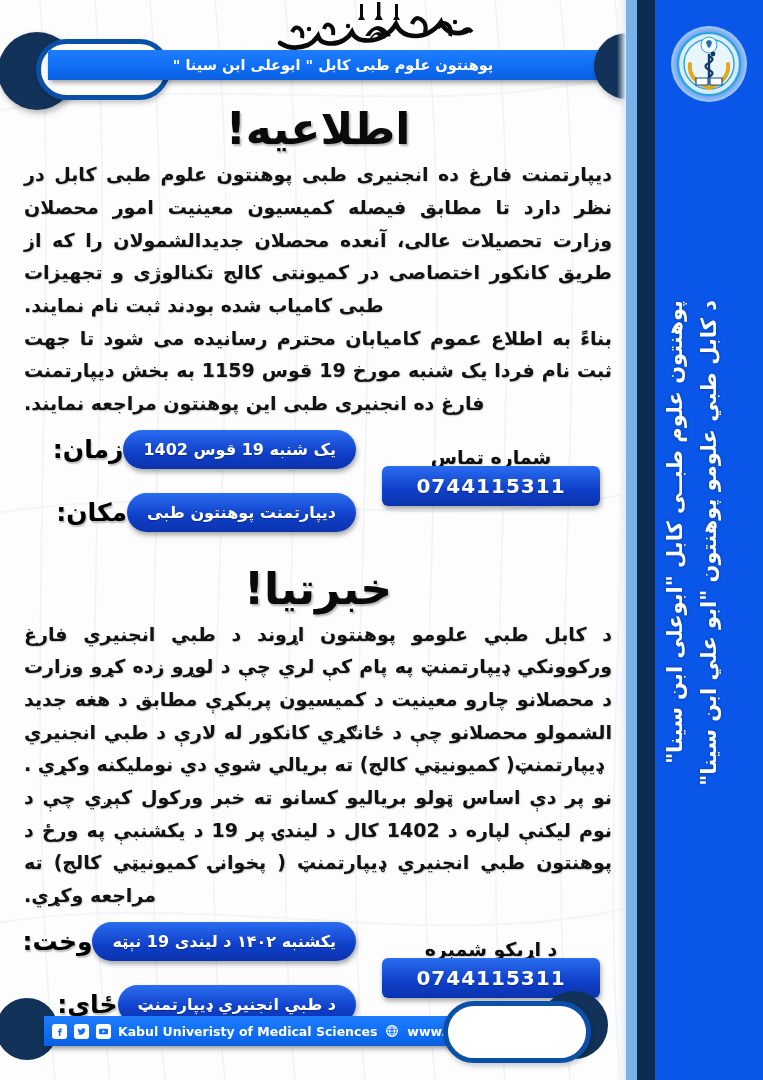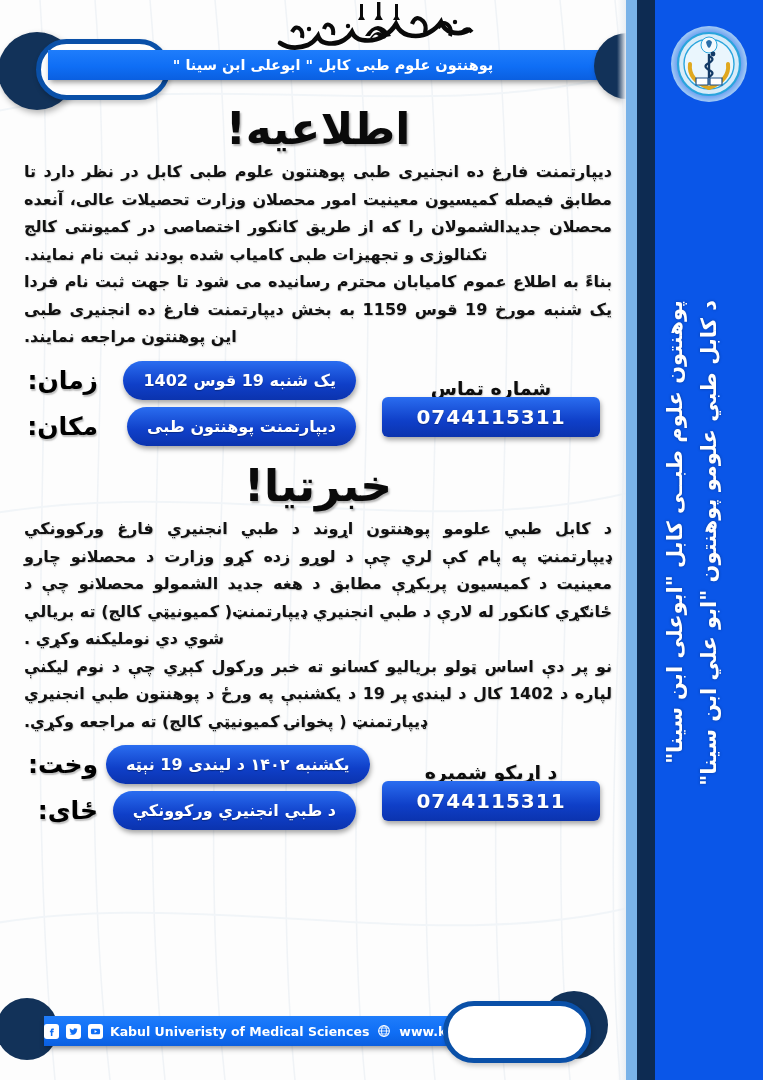--- a/index.html
+++ b/index.html
@@ -149,44 +149,44 @@
     line-height:1.05;
     margin:0 0 6px 0;
     text-shadow:1.5px 2px 2px rgba(120,120,120,.55);
     letter-spacing:-1px;
   }
   .headline-2{
     margin-top:10px;
   }
 
   .body-text{
-    font-size:16px;
+    font-size:19px;
     line-height:1.72;
     color:#121212;
     text-align:justify;
     text-align-last:left;
     margin:0;
     padding:0 6px;
     font-weight:600;
     text-shadow:.7px 1px 1.3px rgba(150,150,150,.5);
   }
   .body-text p{margin:0;}
 
   
   .info-block{
     margin-top:10px;
     padding-left:8px;
   }
   .info-row{
     display:flex;
     flex-direction:row-reverse;
-    justify-content:space-between;
+    justify-content:flex-end;
     align-items:center;
-    gap:8px;
-    margin-bottom:7px;
+    gap:0;
+    margin-bottom:24px;
   }
   .info-label{
     font-size:25px;
     font-weight:900;
     color:#000;
     text-shadow:1px 1.5px 1.5px rgba(140,140,140,.55);
     min-width:72px;
     text-align:right;
   }
   .badge{
@@ -233,21 +233,21 @@
     z-index:6;
   }
   .ft-bar{
     position:absolute;
     bottom:34px;left:44px;
     width:510px;height:30px;
     background:linear-gradient(to bottom,#1f7dfb,#0f6ef5 55%,#0a5fe0);
     box-shadow:0 4px 6px -2px rgba(0,0,0,.45);
     display:flex;align-items:center;
     direction:ltr;
-    padding-left:0;
+    padding-left:8px;
     gap:7px;
     box-sizing:border-box;
   }
   .ft-circle-left{
     position:absolute;
     bottom:20px;left:-4px;
     width:62px;height:62px;border-radius:50%;
     background:#123259;
     z-index:-1;
   }
@@ -426,21 +426,21 @@
 
     <div class="info-block">
       <div class="two-col">
         <div class="col-right">
           <div class="info-row">
             <span class="info-label">وخت:</span>
             <span class="badge">یکشنبه ۱۴۰۲ د لیندی 19 نېټه</span>
           </div>
           <div class="info-row">
             <span class="info-label">ځای:</span>
-            <span class="badge">د طبي انجنيري ورکوونکي</span>
+            <span class="badge">د طبي انجنيري ډيپارتمنټ</span>
           </div>
         </div>
         <div class="col-left">
           <div class="contact-title">د اړیکو شمېره</div>
           <span class="badge badge-phone">0744115311</span>
         </div>
       </div>
     </div>
 
   </div>

